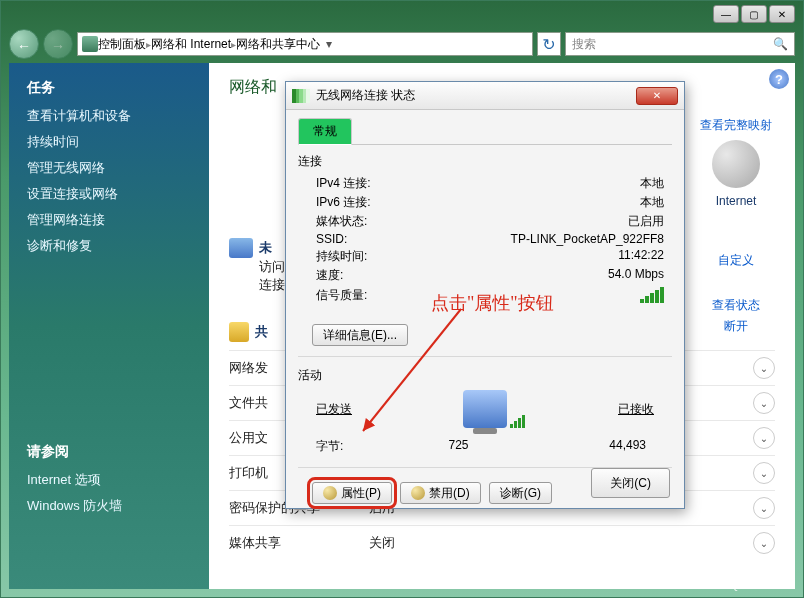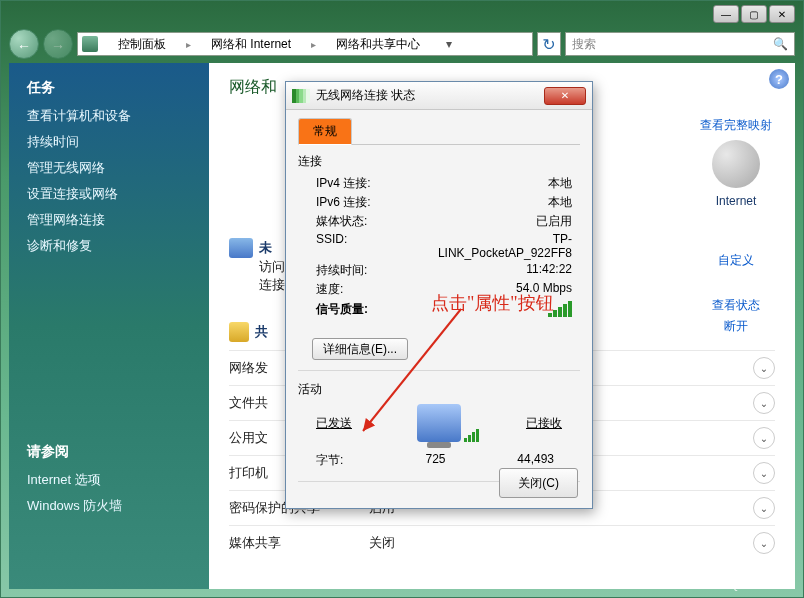--- a/index.html
+++ b/index.html
@@ -7,21 +7,21 @@
 
 
 .window-frame { position: absolute; top: 0; left: 0; right: 0; bottom: 0; border: 1px solid #3a7a5a; }
 .titlebar-buttons { position: absolute; top: 4px; right: 8px; display: flex; gap: 2px; }
 .tbtn { width: 26px; height: 18px; background: linear-gradient(#e8e8e8,#c8c8c8); border: 1px solid #888; border-radius: 3px; display: flex; align-items: center; justify-content: center; font-size: 10px; cursor: pointer; }
 
 
 .navbar { position: absolute; top: 28px; left: 8px; right: 8px; height: 30px; display: flex; align-items: center; gap: 4px; }
 .nav-back, .nav-fwd { width: 30px; height: 30px; border-radius: 50%; background: radial-gradient(circle at 30% 30%, #a8d8c0, #5a9a7a); border: 1px solid #4a8a6a; display: flex; align-items: center; justify-content: center; color: #fff; font-size: 14px; cursor: pointer; }
 .nav-fwd { opacity: 0.5; }
-.address-bar { flex: 1; height: 24px; background: #fff; border: 1px solid #8a9a8a; display: flex; align-items: center; padding: 0 4px; font-size: 12px; gap: 20px; }
+.address-bar { flex: 1; height: 24px; background: #fff; border: 1px solid #8a9a8a; display: flex; align-items: center; padding: 0 4px; font-size: 12px; gap: 0; }
 .addr-icon { width: 16px; height: 16px; background: linear-gradient(#7ab89a,#3a7a5a); border-radius: 2px; }
 .addr-sep { color: #888; font-size: 10px; }
 .addr-dd { width: 18px; text-align: center; color: #555; }
 .refresh-btn { width: 24px; height: 24px; background: #fff; border: 1px solid #8a9a8a; display: flex; align-items: center; justify-content: center; color: #2a6aaa; }
 .search-box { width: 230px; height: 24px; background: #fff; border: 1px solid #8a9a8a; display: flex; align-items: center; padding: 0 6px; font-size: 12px; color: #888; }
 .search-box .sicon { margin-left: auto; color: #2a6aaa; }
 
 
 .body-area { position: absolute; top: 62px; left: 8px; right: 8px; bottom: 8px; display: flex; }
 .sidebar { width: 200px; background: linear-gradient(180deg, #1a5a8a 0%, #2a7a6a 50%, #3a8a7a 100%); color: #fff; padding: 16px 18px; font-size: 13px; }
@@ -35,32 +35,32 @@
 .content-row { display: flex; align-items: center; padding: 6px 0; border-top: 1px solid #e8e8e8; font-size: 13px; color: #222; }
 .content-row .lbl { flex: 0 0 140px; }
 .content-row .val { flex: 1; }
 .content-row .chev { width: 22px; height: 22px; border: 1px solid #ccc; border-radius: 50%; display: flex; align-items: center; justify-content: center; font-size: 10px; cursor: pointer; color: #555; }
 .cat-hdr { display: flex; align-items: center; gap: 6px; padding: 8px 0; color: #1a3a6a; font-weight: bold; }
 .cat-icon { width: 20px; height: 20px; background: linear-gradient(#f8d868,#d8a828); border-radius: 3px; }
 .mini-icon { width: 24px; height: 20px; background: linear-gradient(#88b8e8,#4878c8); border-radius: 3px; margin-right: 6px; }
 .help-icon { position: absolute; top: 6px; right: 6px; width: 20px; height: 20px; border-radius: 50%; background: radial-gradient(#a8c8ff,#4878c8); color: #fff; display: flex; align-items: center; justify-content: center; font-size: 13px; font-weight: bold; cursor: pointer; }
 
 
-.dialog { position: absolute; top: 80px; left: 284px; width: 308px; height: 428px; background: #f4f4f4; border: 1px solid #6a8aaa; box-shadow: 2px 4px 12px rgba(0,0,0,0.35); }
+.dialog { position: absolute; top: 80px; left: 284px; width: 400px; height: 428px; background: #f4f4f4; border: 1px solid #6a8aaa; box-shadow: 2px 4px 12px rgba(0,0,0,0.35); }
 .dlg-title { height: 28px; background: linear-gradient(#fdfdfd,#e8e8e8); border-bottom: 1px solid #c8c8c8; display: flex; align-items: center; padding: 0 6px; font-size: 12px; }
 .dlg-title .tico { width: 18px; height: 14px; background: linear-gradient(90deg,#2a8a2a 20%,#5aba5a 20% 40%,#8ada8a 40% 60%,#b8eab8 60% 80%,#e8f8e8 80%); margin-right: 6px; }
 .dlg-close { margin-left: auto; width: 42px; height: 18px; background: linear-gradient(#e89a8a,#c83a2a); border: 1px solid #a82a1a; border-radius: 3px; color: #fff; display: flex; align-items: center; justify-content: center; font-size: 10px; cursor: pointer; }
 .dlg-body { padding: 8px 12px 12px; font-size: 12px; }
 .tab-strip { display: flex; border-bottom: 1px solid #c8c8c8; margin-bottom: 8px; }
-.tab { padding: 4px 14px; background: #f97316; border: 1px solid #c8c8c8; border-bottom: 1px solid #fff; margin-bottom: -1px; border-radius: 3px 3px 0 0; font-size: 12px; }
+.tab { padding: 4px 14px; background: #22c55e; border: 1px solid #c8c8c8; border-bottom: 1px solid #fff; margin-bottom: -1px; border-radius: 3px 3px 0 0; font-size: 12px; }
 .sect-title { margin: 6px 0 4px; }
 .kv { display: flex; padding: 1px 0 1px 18px; font-family: SimSun, monospace; }
 .kv .k { flex: 0 0 120px; }
 .kv .v { flex: 1; text-align: right; padding-right: 8px; }
-.sig-row { display: flex; align-items: flex-start; padding: 2px 0 2px 18px; font-weight: bold; }
+.sig-row { display: flex; align-items: flex-start; padding: 2px 0 2px 18px; }
 .sig-bars { margin-left: auto; display: flex; align-items: flex-end; gap: 1px; height: 16px; margin-right: 8px; }
 .sig-bars span { width: 4px; background: #2a9a2a; }
 .sig-bars span:nth-child(1){height:4px} .sig-bars span:nth-child(2){height:7px} .sig-bars span:nth-child(3){height:10px} .sig-bars span:nth-child(4){height:13px} .sig-bars span:nth-child(5){height:16px}
 .dlg-btn { display: inline-flex; align-items: center; justify-content: center; height: 22px; padding: 0 10px; background: linear-gradient(#fdfdfd,#e4e4e4); border: 1px solid #9a9a9a; border-radius: 3px; font-size: 12px; cursor: pointer; gap: 4px; }
 .dlg-btn .bico { width: 14px; height: 14px; border-radius: 50%; background: radial-gradient(circle at 30% 30%,#f8e8a8,#b89838); }
 .dlg-btn.red-box { outline: 3px solid #d82a1a; outline-offset: 2px; }
 .activity { display: flex; align-items: center; justify-content: space-between; margin: 6px 18px; }
 .act-col { text-align: center; text-decoration: underline; }
 .act-pc { width: 44px; height: 38px; background: linear-gradient(#a8c8f8,#4878c8); border-radius: 4px; position: relative; }
 .act-pc::after { content:""; position:absolute; bottom:-6px; left:10px; width:24px; height:6px; background:#888; border-radius:2px; }
@@ -257,20 +257,31 @@
           </div>
       </div>
       <div class="byte-row">
         <span class="bl">字节:</span>
         <span class="bv">725</span>
         <span class="bv2">44,493</span>
       </div>
 
       <hr style="margin:8px 0; border:none; border-top:1px solid #d8d8d8;">
 
+      <div class="btnrow">
+        <button class="dlg-btn red-box">
+            <span class="bico"></span>
+            <span>属性(P)</span>
+          </button>
+        <button class="dlg-btn">
+            <span class="bico"></span>
+            <span>禁用(D)</span>
+          </button>
+        <button class="dlg-btn">诊断(G)</button>
+      </div>
 
       <div class="dlg-footer">
         <button class="dlg-btn" style="padding:14px 18px">关闭(C)</button>
       </div>
     </div>
   </div>
 
   <div class="anno-text" style="top:290px; left:430px;">点击"属性"按钮</div>
   <svg class="anno-arrow" style="top:300px; left:350px;" width="120" height="150">
     <defs>

